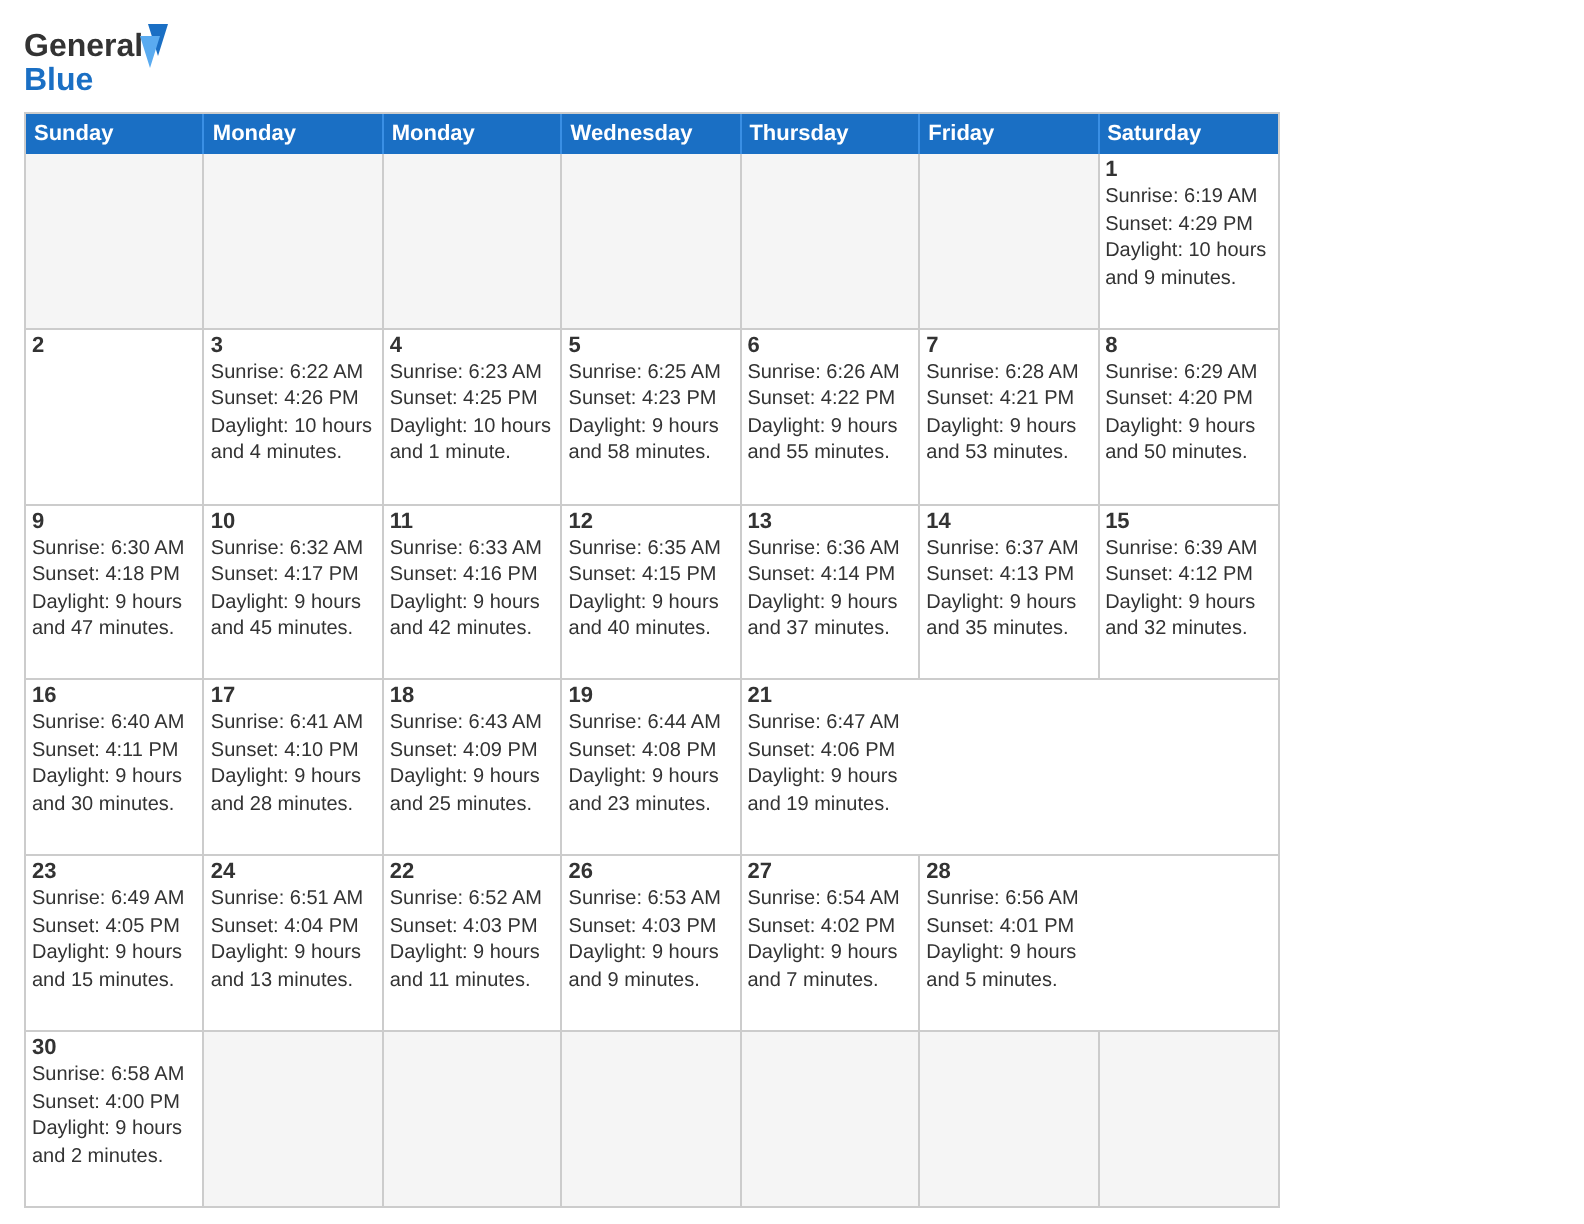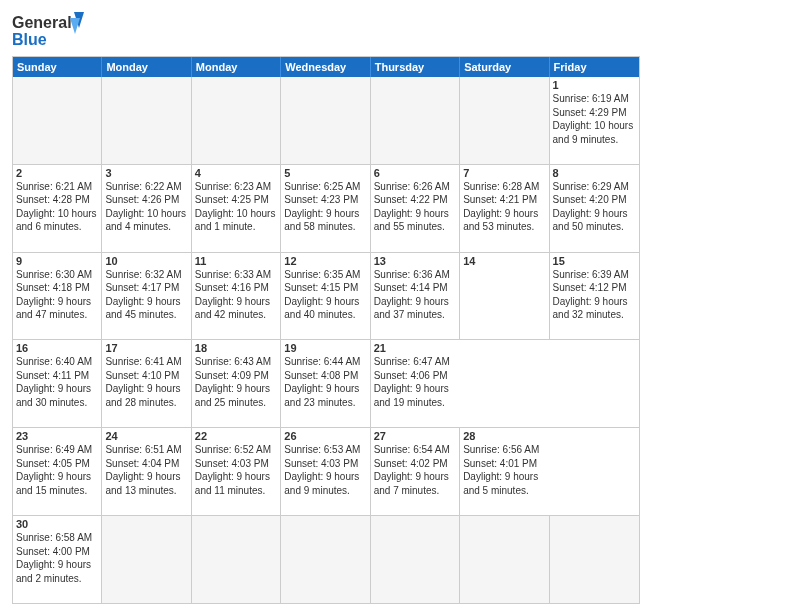--- a/index.html
+++ b/index.html
@@ -120,44 +120,41 @@
     </div>
   </div>
 
   <div class="calendar">
     <div class="cal-header">
     <div class="cal-header-cell">Sunday</div>
         <div class="cal-header-cell">Monday</div>
         <div class="cal-header-cell">Monday</div>
         <div class="cal-header-cell">Wednesday</div>
         <div class="cal-header-cell">Thursday</div>
+        <div class="cal-header-cell">Friday</div>
         <div class="cal-header-cell">Saturday</div>
-        <div class="cal-header-cell">Friday</div>
       </div>
     <div class="cal-body">
     <div class="cal-row">
           <div class="cal-cell empty"></div>
           <div class="cal-cell empty"></div>
           <div class="cal-cell empty"></div>
           <div class="cal-cell empty"></div>
           <div class="cal-cell empty"></div>
           <div class="cal-cell empty"></div>
           <div class="cal-cell">
             <span class="day-number">1</span>
             <div class="sun-info">Sunrise: 6:19 AM
 Sunset: 4:29 PM
 Daylight: 10 hours and 9 minutes.</div>
           </div>
         </div>
         <div class="cal-row">
           <div class="cal-cell">
             <span class="day-number">2</span>
-            <div class="sun-info">Sunrise: 6:21 AM
-Sunset: 4:28 PM
-Daylight: 10 hours and 6 minutes.</div>
           </div>
           <div class="cal-cell">
             <span class="day-number">3</span>
             <div class="sun-info">Sunrise: 6:22 AM
 Sunset: 4:26 PM
 Daylight: 10 hours and 4 minutes.</div>
           </div>
           <div class="cal-cell">
             <span class="day-number">4</span>
             <div class="sun-info">Sunrise: 6:23 AM
@@ -215,20 +212,23 @@
 Daylight: 9 hours and 40 minutes.</div>
           </div>
           <div class="cal-cell">
             <span class="day-number">13</span>
             <div class="sun-info">Sunrise: 6:36 AM
 Sunset: 4:14 PM
 Daylight: 9 hours and 37 minutes.</div>
           </div>
           <div class="cal-cell">
             <span class="day-number">14</span>
+            <div class="sun-info">Sunrise: 6:37 AM
+Sunset: 4:13 PM
+Daylight: 9 hours and 35 minutes.</div>
           </div>
           <div class="cal-cell">
             <span class="day-number">15</span>
             <div class="sun-info">Sunrise: 6:39 AM
 Sunset: 4:12 PM
 Daylight: 9 hours and 32 minutes.</div>
           </div>
         </div>
         <div class="cal-row">
           <div class="cal-cell">

